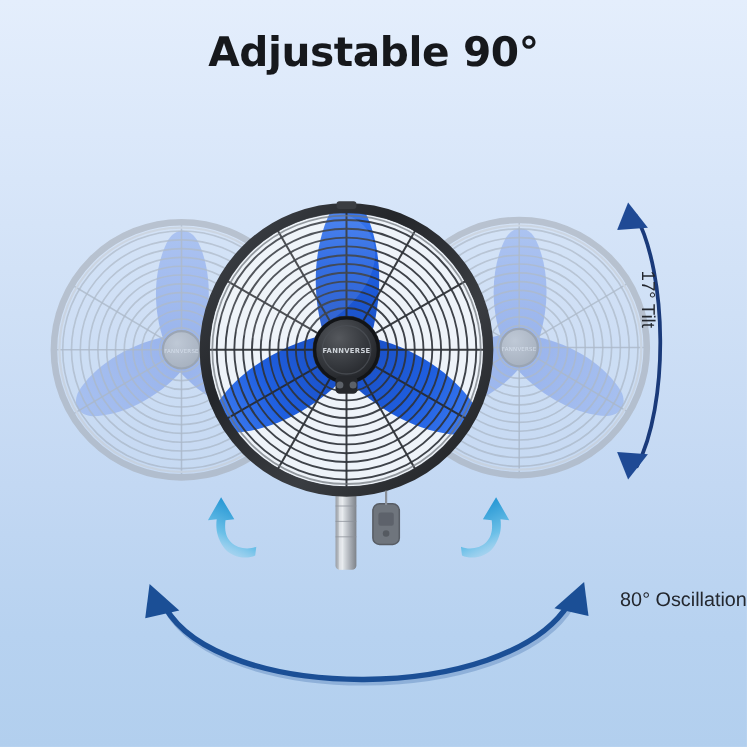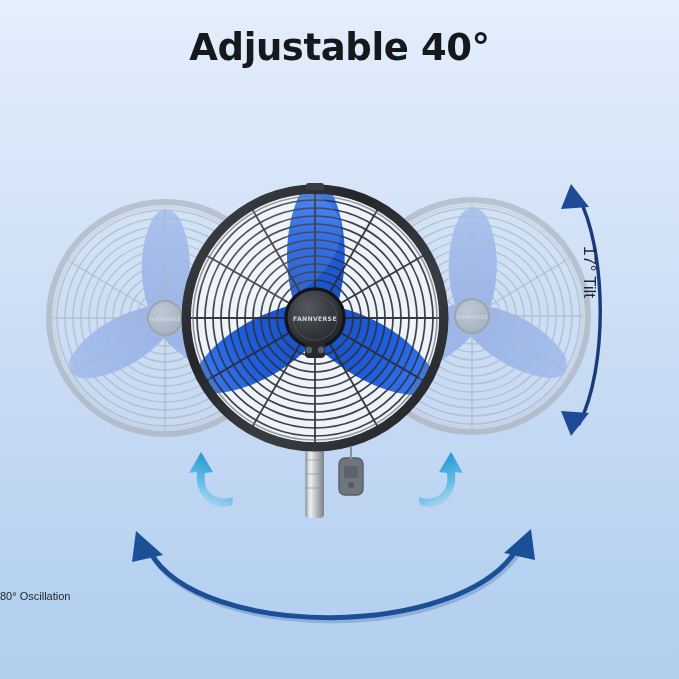--- a/index.html
+++ b/index.html
@@ -54,25 +54,25 @@
     transform: rotate(90deg);
     transform-origin: center center;
     color: #23272e;
     font-size: 17px;
     font-family: "Liberation Sans", sans-serif;
     white-space: nowrap;
   }
   #osc-label {
     position: absolute;
     left: 0;
-    top: 590px;
+    top: 535px;
     width: 679px;
-    text-align: left;
+    text-align: right;
     color: #23272e;
-    font-size: 11px;
+    font-size: 18px;
     font-family: "Liberation Sans", sans-serif;
     white-space: nowrap;
   }
 </style>
 </head>
 <body>
 
 <div id="scene">
 
   <svg class="fan-layer" viewBox="0 0 679 679" xmlns="http://www.w3.org/2000/svg">
@@ -329,19 +329,19 @@
 
     <g>
       <path d="M 150 552 C 200 640 460 640 517 549" fill="none" stroke="#1b4f96" stroke-width="5.2" stroke-linecap="round" opacity="0.25" transform="translate(2,3)"></path>
       <path d="M 150 552 C 200 640 460 640 517 549" fill="none" stroke="#1b4f96" stroke-width="5" stroke-linecap="round"></path>
       <polygon points="136,531 163,555 132,562" fill="#1b4f96"></polygon>
       <polygon points="531,529 504,553 535,560" fill="#1b4f96"></polygon>
     </g>
   </svg>
 
   <div id="headline">
-    <span class="hl-line">Adjustable 40°</span>
+    <span class="hl-line">Adjustable 90°</span>
   </div>
 
   <div id="tilt-label">17° Tilt</div>
   <div id="osc-label">80° Oscillation</div>
 
 </div>
 
 </body></html>

